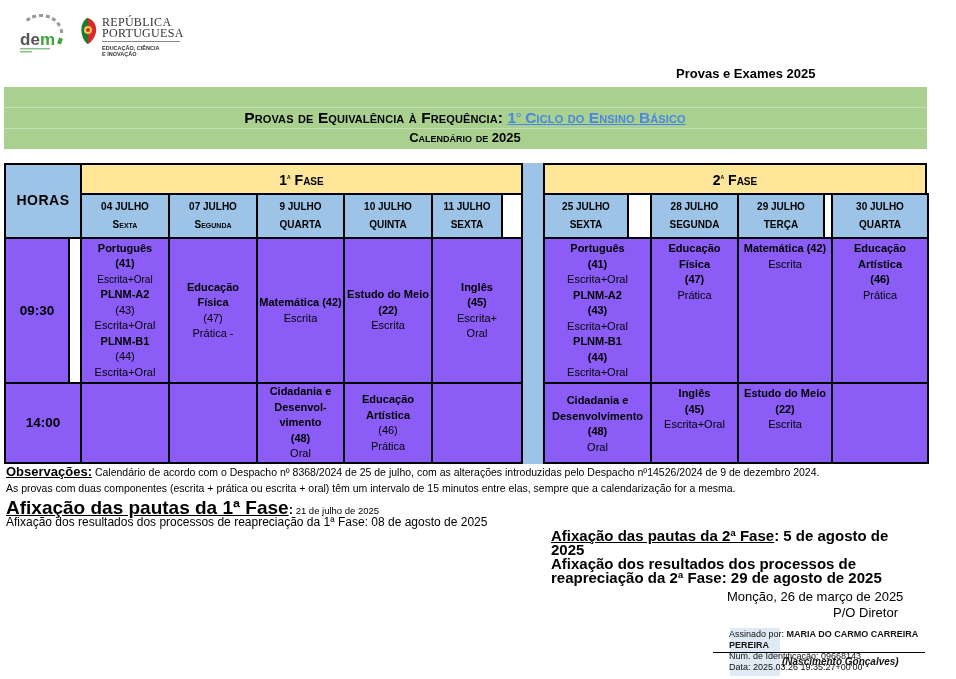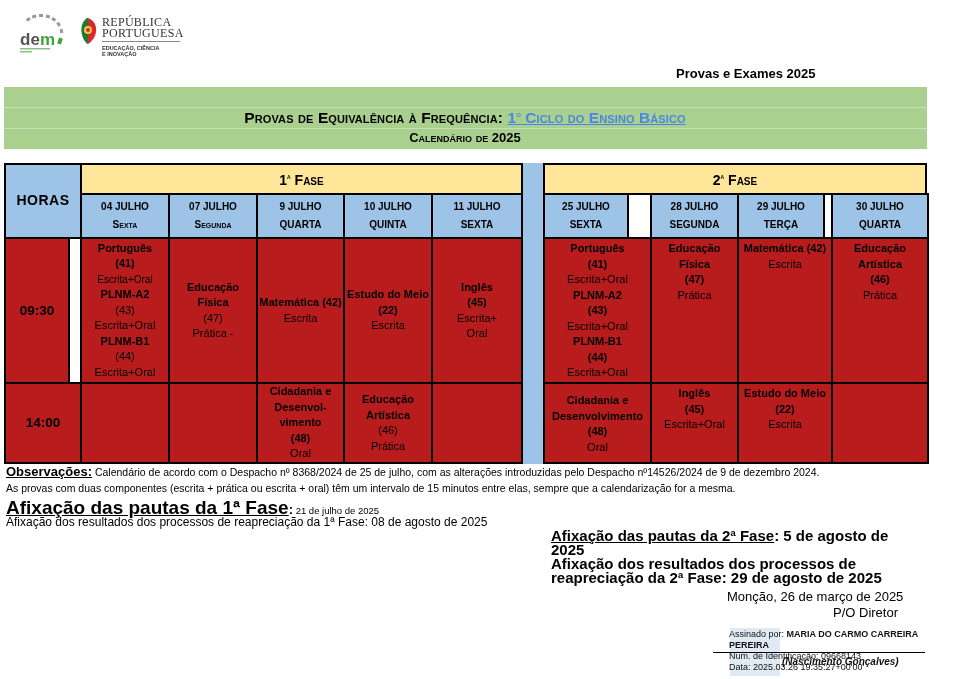--- a/index.html
+++ b/index.html
@@ -20,21 +20,21 @@
   .green-band { left: 4px; top: 87px; width: 923px; height: 62px; background: #a9d08e; }
   .green-band .row { position: absolute; left: 0; width: 100%; height: 1px; background: #c6e0b4; }
   .title1 { left: 0; top: 109px; width: 930px; text-align: center; font-size: 15.5px; font-weight: bold; font-variant: small-caps; letter-spacing: 0.1px; }
   .title1 .link { color: #4a86e8; text-decoration: underline; }
   .title2 { left: 0; top: 130px; width: 930px; text-align: center; font-size: 13px; font-weight: bold; font-variant: small-caps; }
 
   
   .cell { position: absolute; border: 2px solid #000; display: flex; flex-direction: column; align-items: center; justify-content: center; text-align: center; font-size: 11px; line-height: 15.5px; }
   .blue { background: #9dc3e6; }
   .yellow { background: #ffe699; }
-  .white { background: #b91c1c; }
+  .white { background: #8b5cf6; }
   .phase { font-size: 14px; font-weight: bold; font-variant: small-caps; }
   .phase sup { font-size: 7px; }
   .hdr-date { font-size: 10px; font-weight: bold; font-variant: small-caps; line-height: 18px; }
   .hdr-date .d { font-variant: normal; }
   .horas { font-size: 14px; font-weight: bold; letter-spacing: 0.5px; }
   .time { font-size: 13.5px; font-weight: bold; }
   .b { font-weight: bold; }
   .sm { font-size: 10px; }
   .top { justify-content: flex-start; padding-top: 2px; }
 
@@ -127,21 +127,21 @@
       <div>Segunda</div>
     </div>
     <div class="cell blue hdr-date" style="left: 256px; top: 193px; width: 89px; height: 46px;">
       <div class="d">9 JULHO</div>
       <div>QUARTA</div>
     </div>
     <div class="cell blue hdr-date" style="left: 343px; top: 193px; width: 90px; height: 46px;">
       <div class="d">10 JULHO</div>
       <div>QUINTA</div>
     </div>
-    <div class="cell blue hdr-date" style="left: 431px; top: 193px; width: 92px; height: 46px; text-align: right;">
+    <div class="cell blue hdr-date" style="left: 431px; top: 193px; width: 72px; height: 46px; text-align: right;">
       <div class="d">11 JULHO</div>
       <div>SEXTA</div>
     </div>
     <div class="cell blue hdr-date" style="left: 543px; top: 193px; width: 86px; height: 46px; text-align: right;">
       <div class="d">25 JULHO</div>
       <div>SEXTA</div>
     </div>
     <div class="cell blue hdr-date" style="left: 650px; top: 193px; width: 89px; height: 46px;">
       <div class="d">28 JULHO</div>
       <div>SEGUNDA</div>

